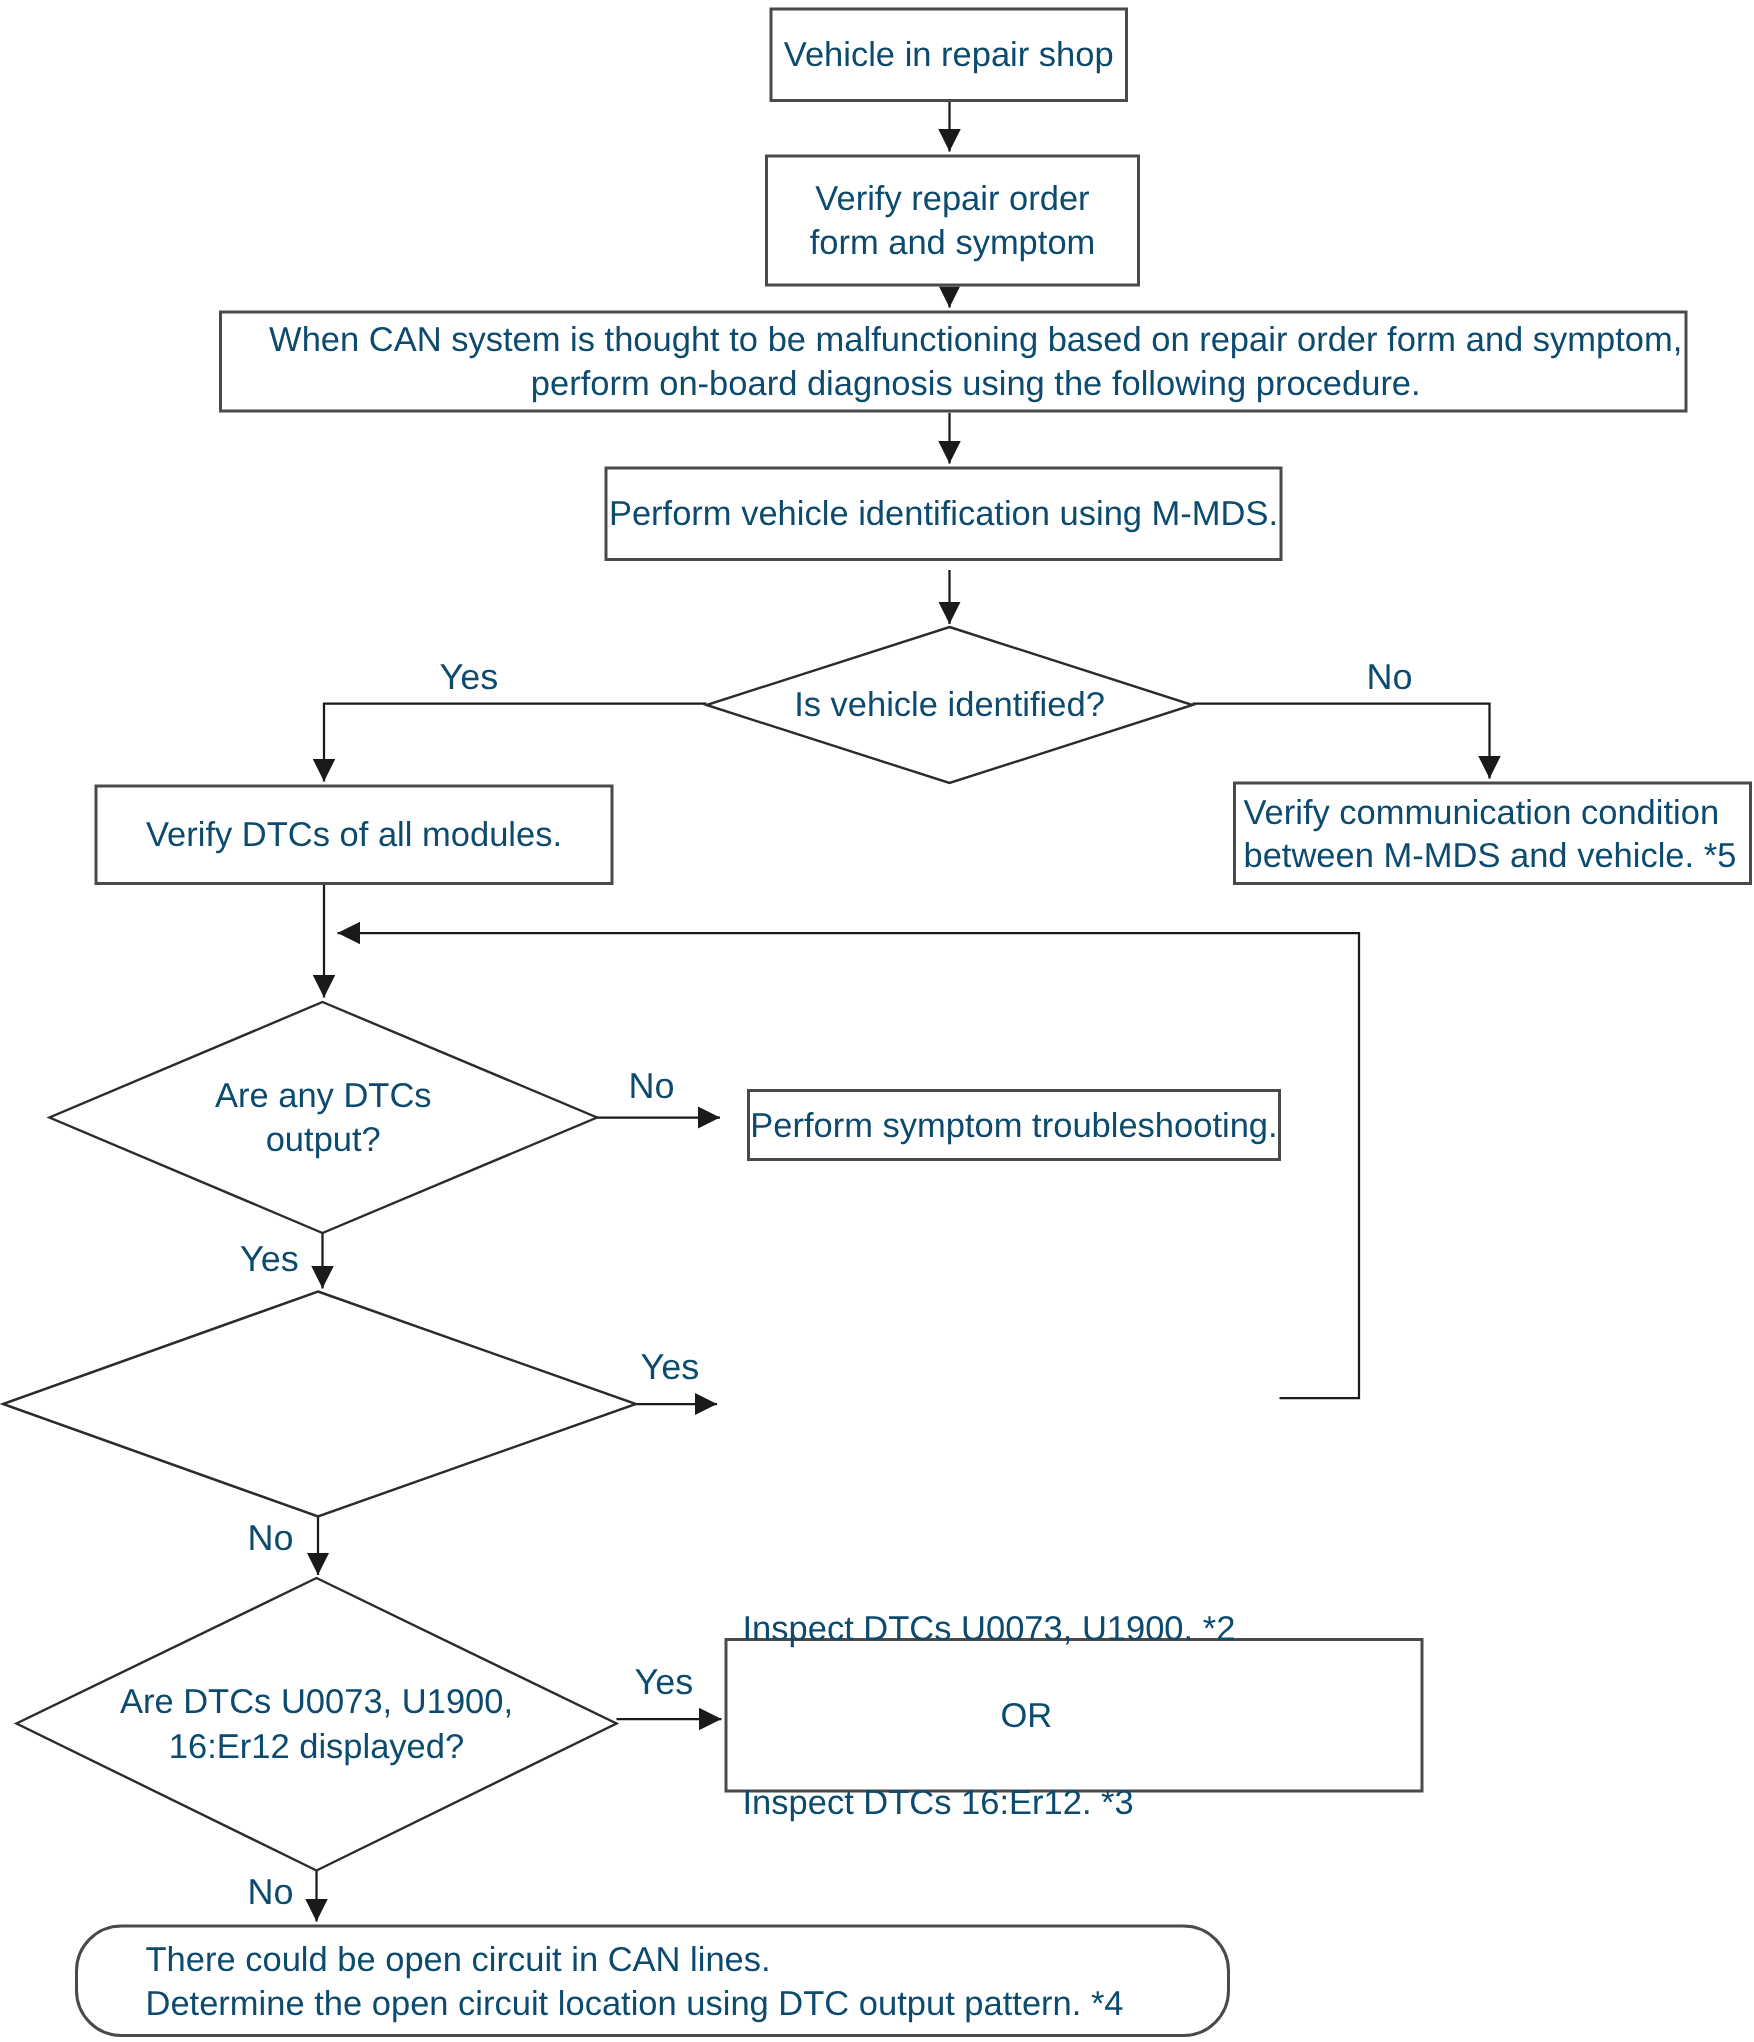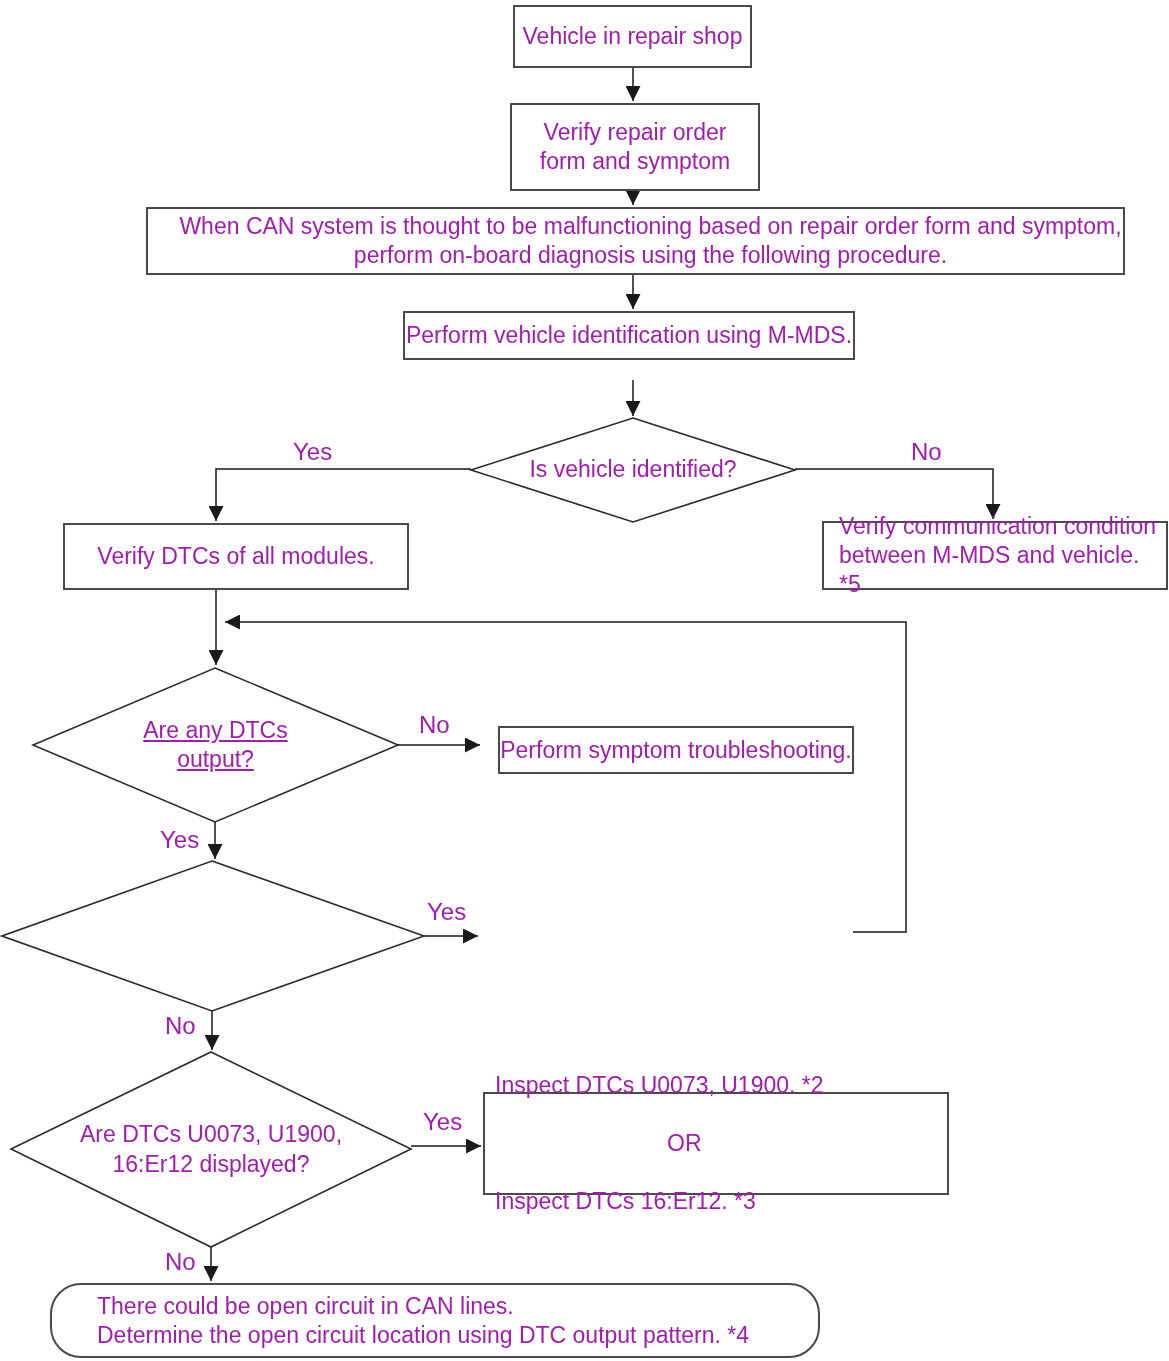--- a/index.html
+++ b/index.html
@@ -2,21 +2,21 @@
 <html><head>
 <meta charset="utf-8">
 <style>
   html, body { margin: 0; padding: 0; background: #ffffff; }
   .canvas {
     position: relative;
     width: 1169px;
     height: 1361px;
     background: #ffffff;
     font-family: "Liberation Sans", "DejaVu Sans", sans-serif;
-    color: #a21caf;
+    color: #0c4a6e;
     overflow: hidden;
   }
   svg.connectors {
     position: absolute;
     left: 0; top: 0;
     z-index: 1;
   }
   .node {
     position: absolute;
     box-sizing: border-box;
@@ -98,44 +98,44 @@
   </svg>
 
   <div class="node" style="left:513px; top:5px; width:239px; height:63px;">Vehicle in repair shop</div>
 
   <div class="node" style="left:510px; top:103px; width:250px; height:88px;">Verify repair order
 form and symptom</div>
 
   <div class="node" style="left:146px; top:207px; width:979px; height:68px;padding-left:30px;">When CAN system is thought to be malfunctioning based on repair order form and symptom,
 perform on-board diagnosis using the following procedure.</div>
 
-  <div class="node" style="left:403px; top:311px; width:452px; height:49px;">Perform vehicle identification using M-MDS.</div>
+  <div class="node" style="left:403px; top:311px; width:452px; height:63px;">Perform vehicle identification using M-MDS.</div>
 
   <div class="node" style="left:63px; top:523px; width:346px; height:67px;">Verify DTCs of all modules.</div>
 
-  <div class="node left" style="left:822px; top:521px; width:346px; height:69px; padding-left:15px;">Verify communication condition
+  <div class="node left" style="left:822px; top:521px; width:346px; height:69px; padding-left:5px;">Verify communication condition
 between M-MDS and vehicle. *5</div>
 
   <div class="node" style="left:482px; top:726px; width:356px; height:48px;margin-left:16px;">Perform symptom troubleshooting.</div>
 
 
   <div class="node left" style="left:483px; top:1092px; width:466px; height:103px;">
     <div class="stack">
       <div>Inspect DTCs U0073, U1900.  *2</div>
       <div class="or-line">OR</div>
       <div>Inspect DTCs 16:Er12.  *3</div>
     </div>
   </div>
 
   <div class="node left" style="left:50px; top:1283px; width:770px; height:75px; padding-left:45px;border-radius:31px;">There could be open circuit in CAN lines.
 Determine the open circuit location using DTC output pattern.   *4</div>
 
   <div class="diamond-text" style="left:471px; top:418px; width:324px; height:104px;">Is vehicle identified?</div>
 
-  <div class="diamond-text" style="left:33px; top:668px; width:365px; height:154px;text-decoration:underline;">Are any DTCs
+  <div class="diamond-text" style="left:33px; top:668px; width:365px; height:154px;">Are any DTCs
 output?</div>
 
 
   <div class="diamond-text" style="left:11px; top:1052px; width:400px; height:195px;">Are DTCs U0073, U1900,
 16:Er12 displayed?</div>
 
   <span class="branch-label" style="left:293px; top:438px;">Yes</span>
   <span class="branch-label" style="left:911px; top:438px;">No</span>
 
   <span class="branch-label" style="left:419px; top:711px;">No</span>

